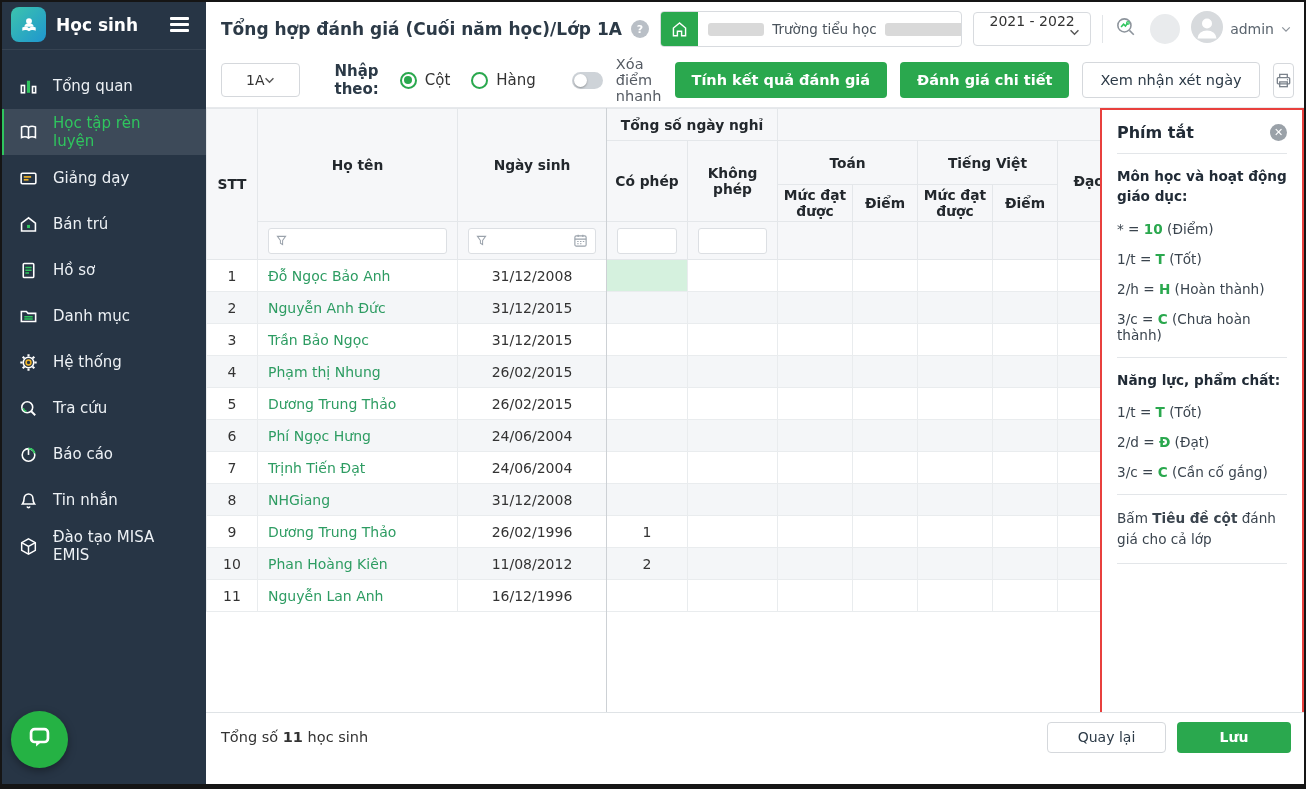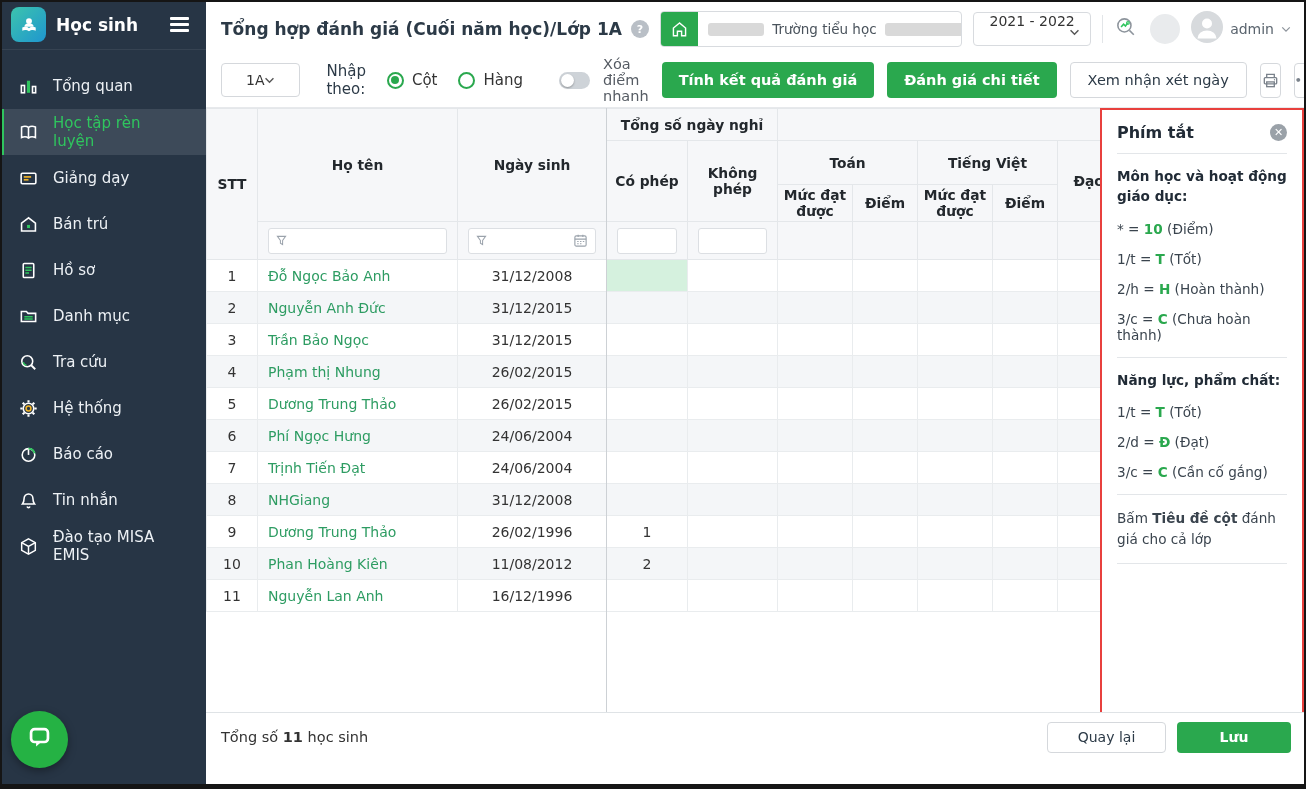--- a/index.html
+++ b/index.html
@@ -35,21 +35,21 @@
   .year-select { width:118px; height:34px; border:1px solid #d8dbdf; border-radius:4px; display:flex; align-items:center; padding:0 10px; font-size:14px; color:#333; cursor:pointer;flex-direction:column; }
   .year-select svg { margin-left:auto; }
   .v-sep { width:1px; height:28px; background:#e2e5e8; }
   .avatar-blur { width:30px; height:30px; border-radius:50%; background:#e9ebed; }
   .admin-wrap { display:flex; align-items:center; gap:7px; cursor:pointer; }
   .admin-name { font-size:14px; color:#5a646e; }
 
   .toolbar { position:absolute; top:53px; left:0; right:0; height:55px; border-bottom:1px solid #e7e9ec; display:flex; align-items:center; padding:0 15px; gap:13px; background:#fff; }
   .class-select { width:97px; height:34px; border:1px solid #d5d8dc; border-radius:4px; display:flex; align-items:center; padding:0 24px; font-size:14px; color:#333; cursor:pointer; }
   .class-select svg { margin-left:auto; }
-  .nhap-label { font-weight:normal; font-size:15px; color:#2c3a47; }
+  .nhap-label { font-weight:bold; font-size:15px; color:#2c3a47; margin-left:8px; }
   .radio { display:flex; align-items:center; gap:8px; font-size:15px; color:#333; cursor:pointer; margin-left:8px; }
   .radio-circle { width:17px; height:17px; border:2px solid #2aa84e; border-radius:50%; position:relative; flex:none; }
   .radio-circle.checked::after { content:''; position:absolute; inset:2.5px; background:#2aa84e; border-radius:50%; }
   .toggle { width:31px; height:17px; background:#ced3d8; border-radius:9px; position:relative; cursor:pointer; flex:none; margin-left:10px; }
   .toggle::after { content:''; position:absolute; left:2px; top:2px; width:13px; height:13px; background:#fff; border-radius:50%; box-shadow:0 1px 2px rgba(0,0,0,.3); }
   .toggle-label { font-size:14.5px; color:#555b63; }
   .btn { height:36px; border-radius:4px; display:inline-flex; align-items:center; justify-content:center; font-size:14.5px; padding:0 17px; cursor:pointer; white-space:nowrap; font-family:inherit; border:none; }
   .btn-green { background:#2aa84e; color:#fff; font-weight:bold; }
   .btn-white { background:#fff; border:1px solid #d5d8dc; color:#2c3a47; }
   .icon-btn { width:35px; height:35px; border:1px solid #d5d8dc; border-radius:4px; display:flex; align-items:center; justify-content:center; background:#fff; cursor:pointer; }
@@ -165,38 +165,38 @@
             <svg width="21" height="21" viewBox="0 0 20 20" fill="none">
               <path d="M3.2 5.2 H8 L9.6 7 H16.8 V14.8 H3.2 Z" stroke="#fff" stroke-width="1.5"></path>
               <path d="M6 10.2 H14 M6 12.4 H14" stroke="#2fc55e" stroke-width="1.4"></path>
             </svg>
           </span>
         <span class="lbl">Danh mục</span>
       </li>
       <li class="sb-item">
         <span class="ic">
             <svg width="21" height="21" viewBox="0 0 20 20" fill="none">
-              <circle cx="8.8" cy="8.8" r="5.2" stroke="#fff" stroke-width="1.5"></circle>
-              <path d="M12.6 12.6 L16.4 16.4" stroke="#fff" stroke-width="1.8"></path>
-              <path d="M5 9.6 A4 4 0 0 0 8 12.6" stroke="#2fc55e" stroke-width="1.5"></path>
-            </svg>
-          </span>
-        <span class="lbl">Tra cứu</span>
-      </li>
-      <li class="sb-item">
-        <span class="ic">
-            <svg width="21" height="21" viewBox="0 0 20 20" fill="none">
               <circle cx="10" cy="10" r="5" stroke="#fff" stroke-width="1.5"></circle>
               <circle cx="10" cy="10" r="2.3" stroke="#f0b429" stroke-width="1.5"></circle>
               <g stroke="#fff" stroke-width="2">
                 <path d="M15.6 10 H17.8 M13.96 13.96 L15.52 15.52 M10 15.6 V17.8 M6.04 13.96 L4.48 15.52 M4.4 10 H2.2 M6.04 6.04 L4.48 4.48 M10 4.4 V2.2 M13.96 6.04 L15.52 4.48"></path>
               </g>
             </svg>
           </span>
         <span class="lbl">Hệ thống</span>
+      </li>
+      <li class="sb-item">
+        <span class="ic">
+            <svg width="21" height="21" viewBox="0 0 20 20" fill="none">
+              <circle cx="8.8" cy="8.8" r="5.2" stroke="#fff" stroke-width="1.5"></circle>
+              <path d="M12.6 12.6 L16.4 16.4" stroke="#fff" stroke-width="1.8"></path>
+              <path d="M5 9.6 A4 4 0 0 0 8 12.6" stroke="#2fc55e" stroke-width="1.5"></path>
+            </svg>
+          </span>
+        <span class="lbl">Tra cứu</span>
       </li>
       <li class="sb-item">
         <span class="ic">
             <svg width="21" height="21" viewBox="0 0 20 20" fill="none">
               <circle cx="10" cy="10.4" r="6" stroke="#fff" stroke-width="1.5"></circle>
               <path d="M10 10.4 V4.4" stroke="#fff" stroke-width="1.5"></path>
               <path d="M10 4.4 A6 6 0 0 1 15.8 8.9" stroke="#2fc55e" stroke-width="1.8"></path>
             </svg>
           </span>
         <span class="lbl">Báo cáo</span>

